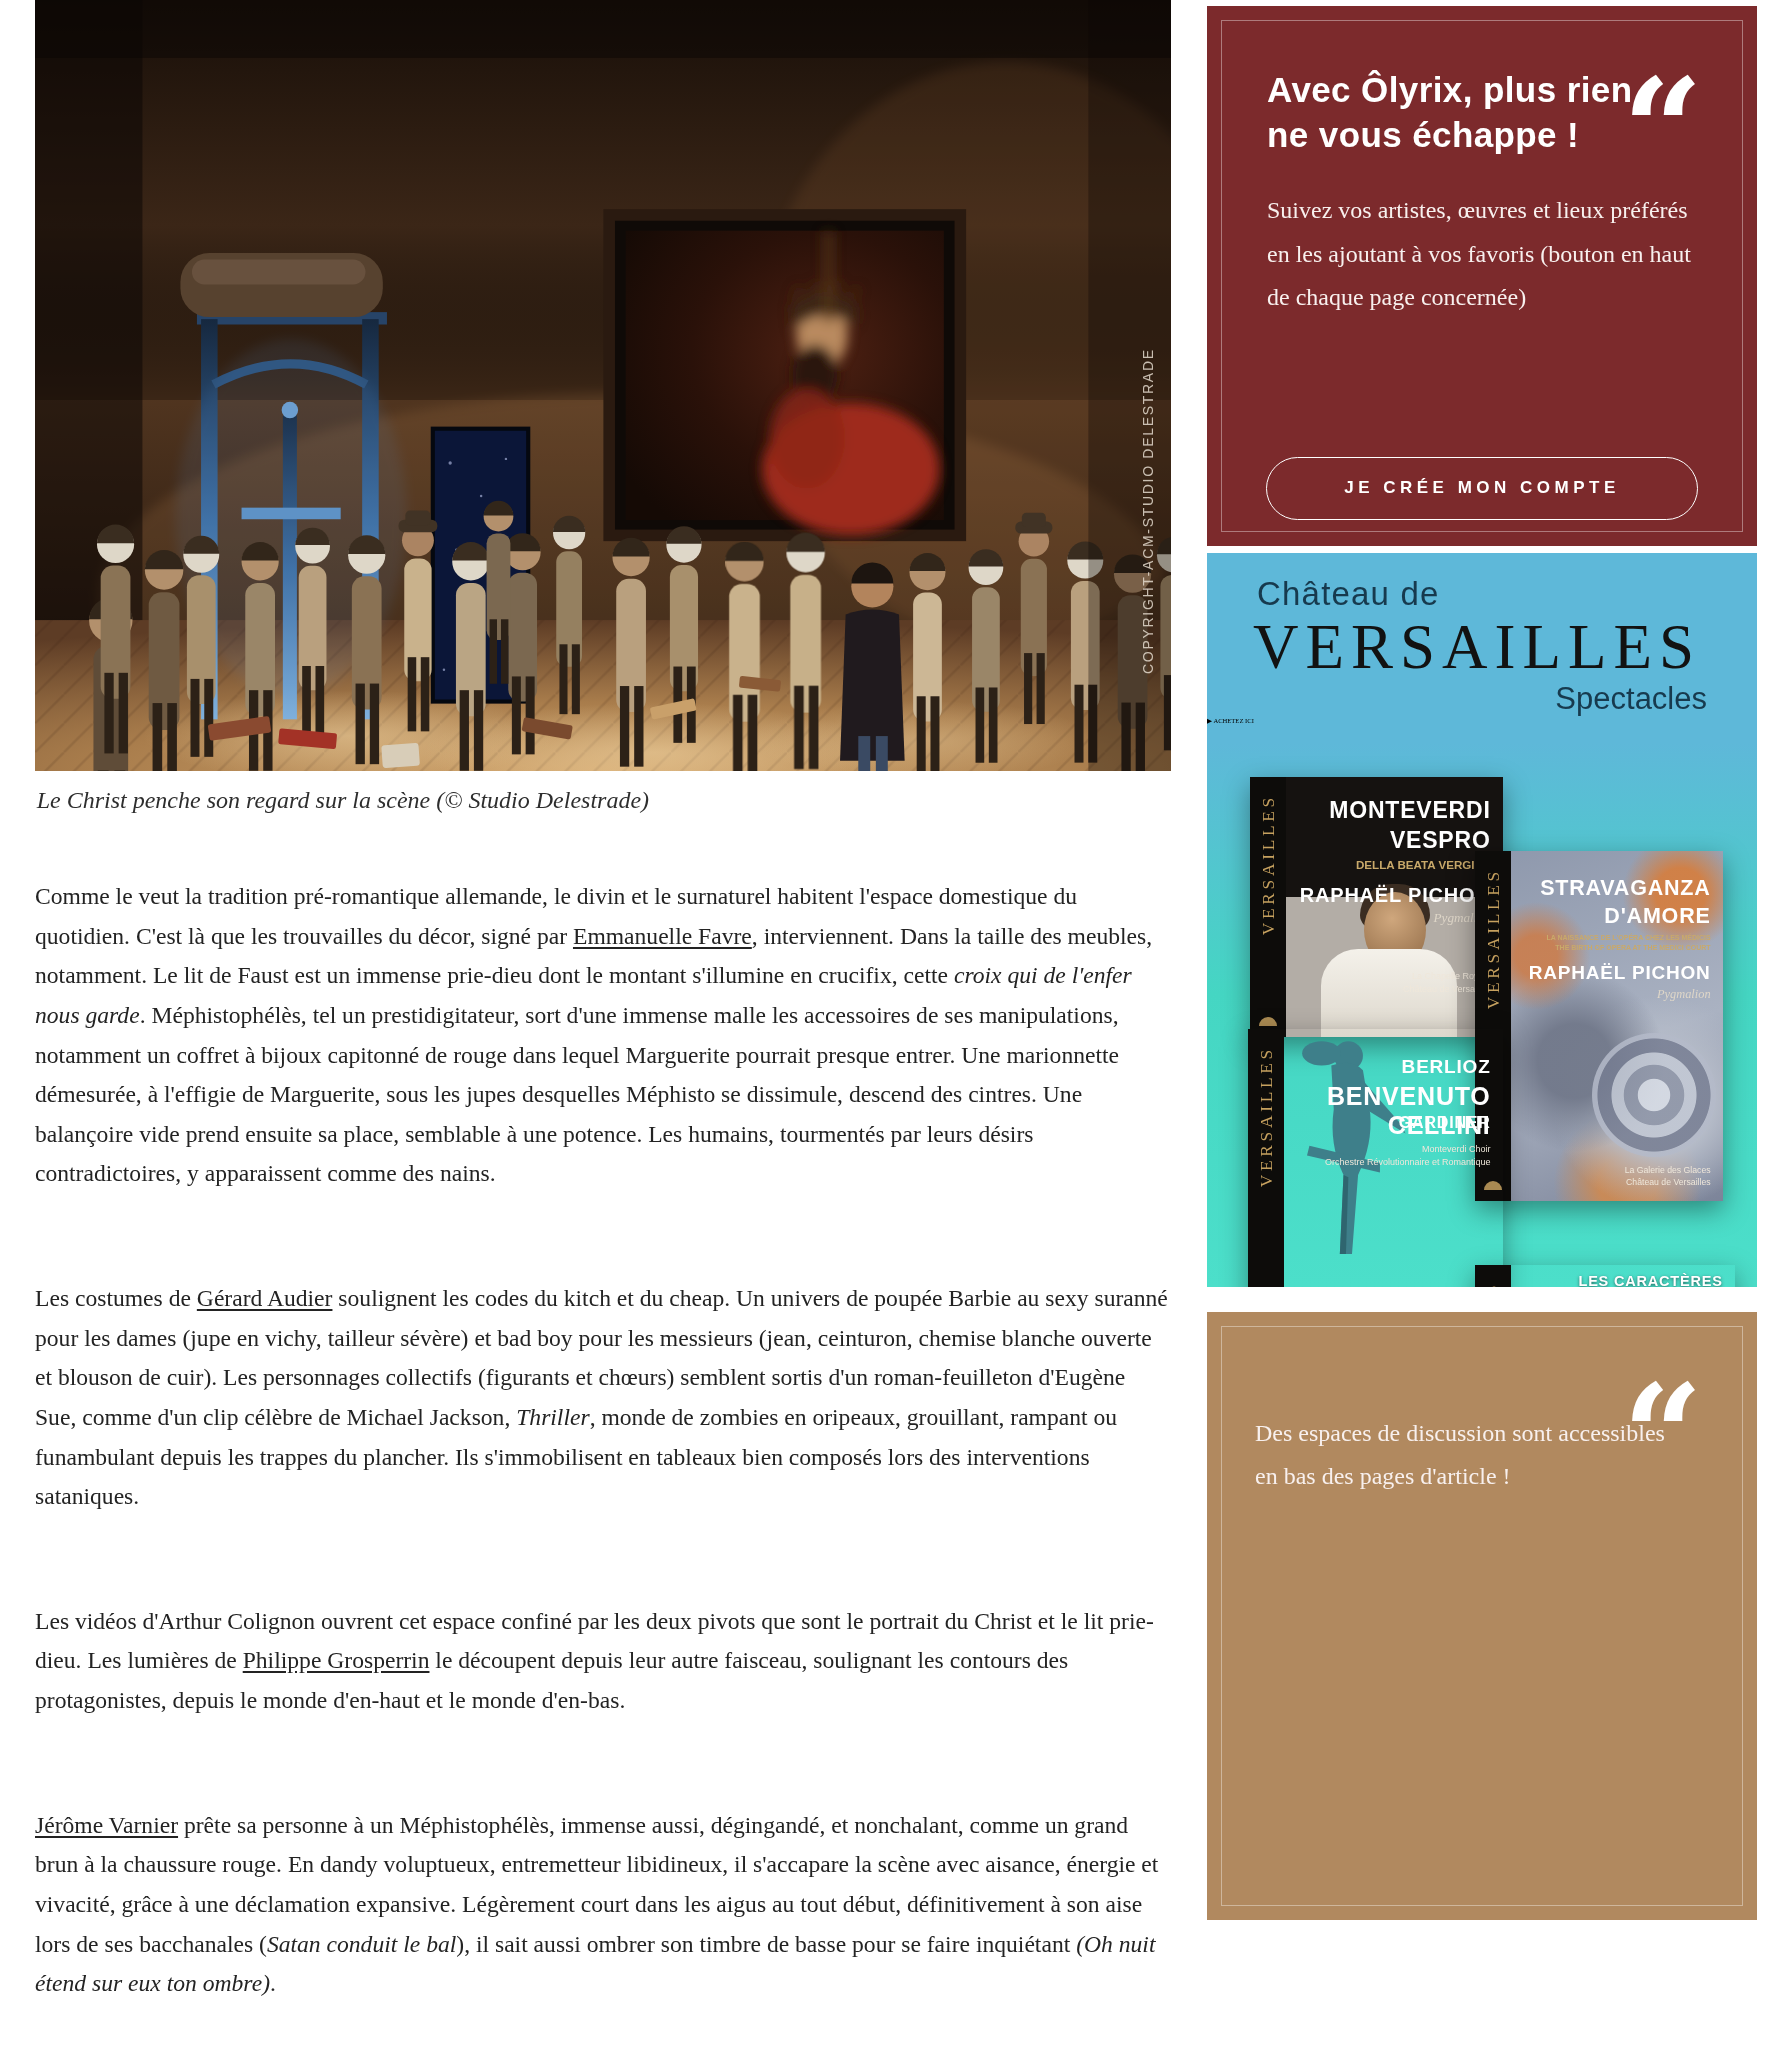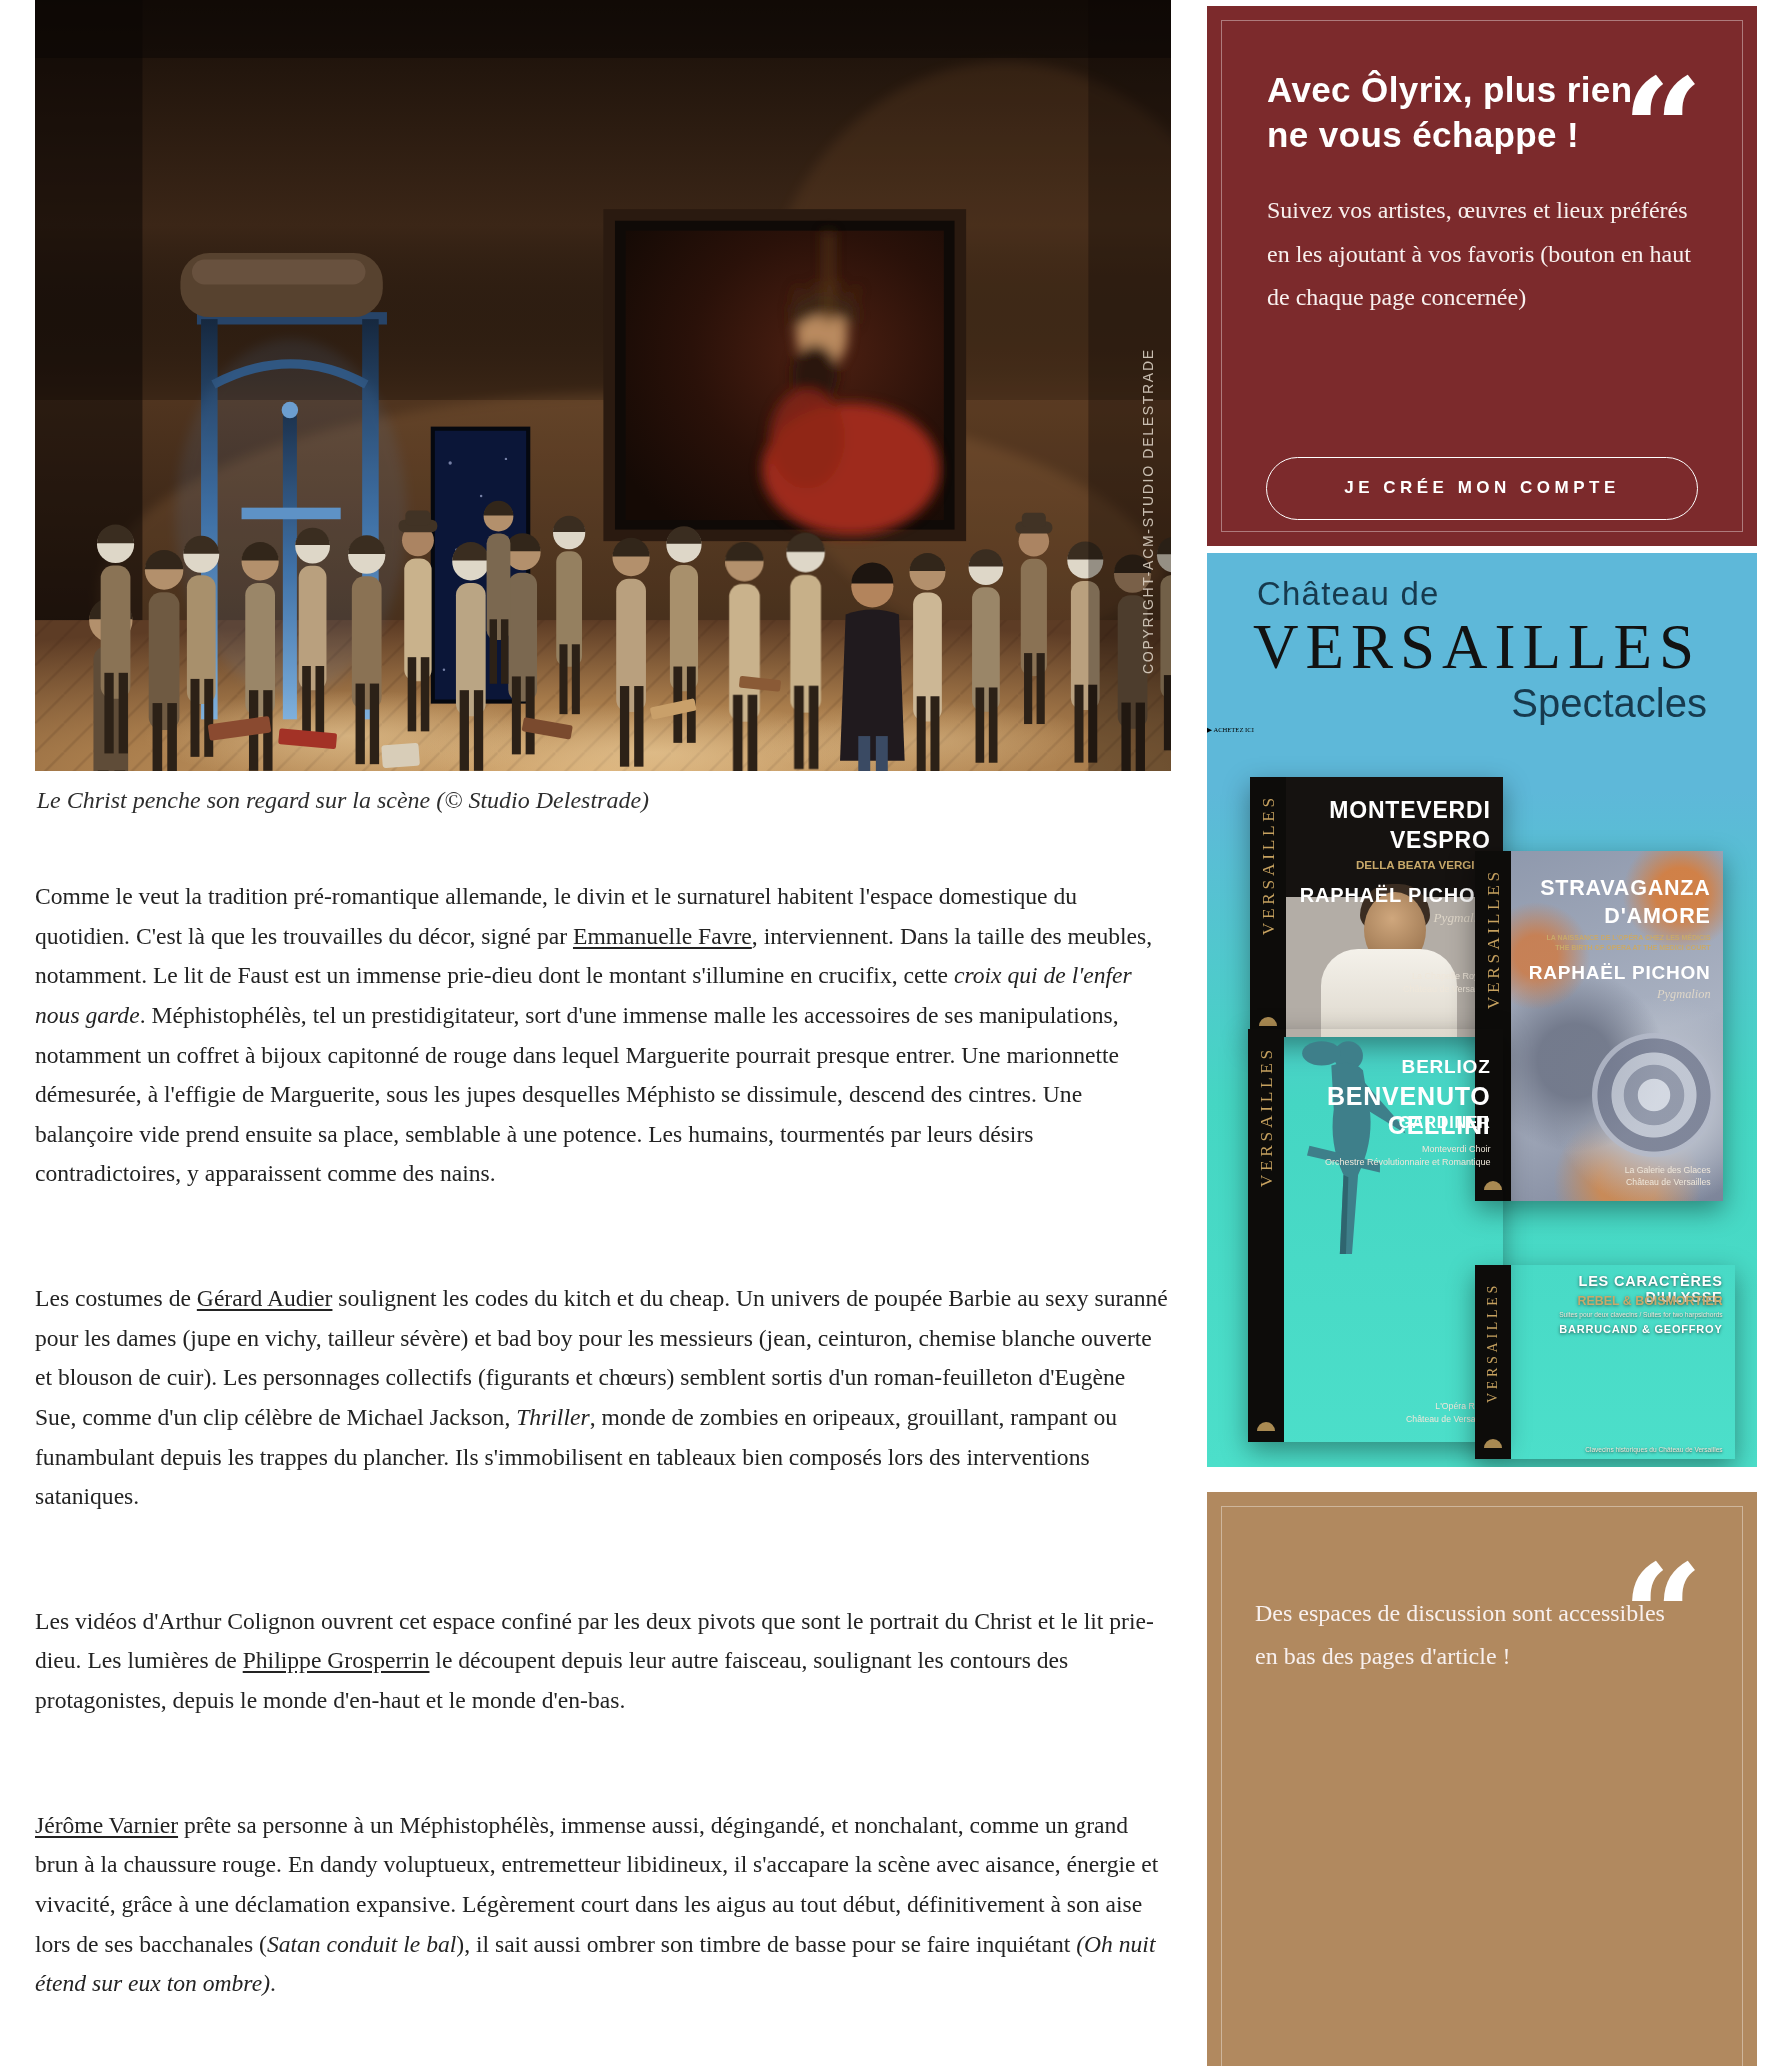--- a/index.html
+++ b/index.html
@@ -28,25 +28,25 @@
   .promo.brown{background:#b1895f;height:608px;padding:68px 48px 0 48px;margin-top:25px;}
   .promo-title{font-family:"Liberation Sans",sans-serif;font-weight:700;font-size:35px;line-height:1.28;width:384px;letter-spacing:0.4px;}
   .promo-quote{position:absolute;top:93px;right:54px;font-family:"DejaVu Serif",serif;
      font-weight:700;font-size:140px;line-height:.45;color:#fff;}
   .promo-body{margin-top:32px;font-size:24px;line-height:1.80;color:#f8f0ee;width:434px;}
   .pill-btn{position:absolute;left:50%;transform:translateX(-50%);bottom:26px;width:430px;height:61px;
      border:1.2px solid #fff;border-radius:50px;display:flex;align-items:center;justify-content:center;
      font-family:"Liberation Sans",sans-serif;font-weight:700;font-size:17px;letter-spacing:4.5px;color:#fff;cursor:pointer;background:transparent;}
 
   
-  .ad{position:relative;margin-top:7.4px;height:914px;overflow:hidden;cursor:pointer;
+  .ad{position:relative;margin-top:7.4px;height:734px;overflow:hidden;cursor:pointer;
       background:linear-gradient(180deg,#5eb8d9 0%,#5eb8d9 26%,#45d6c3 60%,#4cdfca 100%);}
   .brand1{margin:21.5px 0 0 50px;font-family:"Liberation Sans",sans-serif;font-size:33px;color:#173a4e;letter-spacing:1.2px;}
   .brand2{margin:1.7px 0 0 46px;font-family:"Liberation Serif",serif;font-size:63px;color:#121212;letter-spacing:7px;line-height:1.05;}
-  .brand3{margin:0 50px 0 4px;text-align:right;font-family:"Liberation Sans",sans-serif;font-size:40px;color:#173a4e;}
+  .brand3{margin:0 50px 0 4px;text-align:right;font-family:"Liberation Sans",sans-serif;font-size:31px;color:#173a4e;}
 
   .cover{position:absolute;display:flex;box-shadow:0 9px 25px rgba(0,0,0,.38);}
   .spine{width:36px;background:#0d0c0a;position:relative;flex:0 0 36px;}
   .spine-txt{position:absolute;top:16.5px;left:50%;transform:translateX(-50%) rotate(180deg);
      writing-mode:vertical-rl;font-family:"Liberation Serif",serif;font-size:17.4px;letter-spacing:3.7px;color:#c6a15f;}
   .spine-logo{position:absolute;bottom:11.6px;left:50%;transform:translateX(-50%);width:18px;height:9px;
      border-radius:18px 18px 0 0;background:#c6a15f;opacity:.85;}
   .face{flex:1;position:relative;overflow:hidden;}
   .cov-txt{position:absolute;right:12.4px;text-align:right;font-family:"Liberation Sans",sans-serif;}
   .t-big{font-weight:700;color:#fff;letter-spacing:0.8px;}

